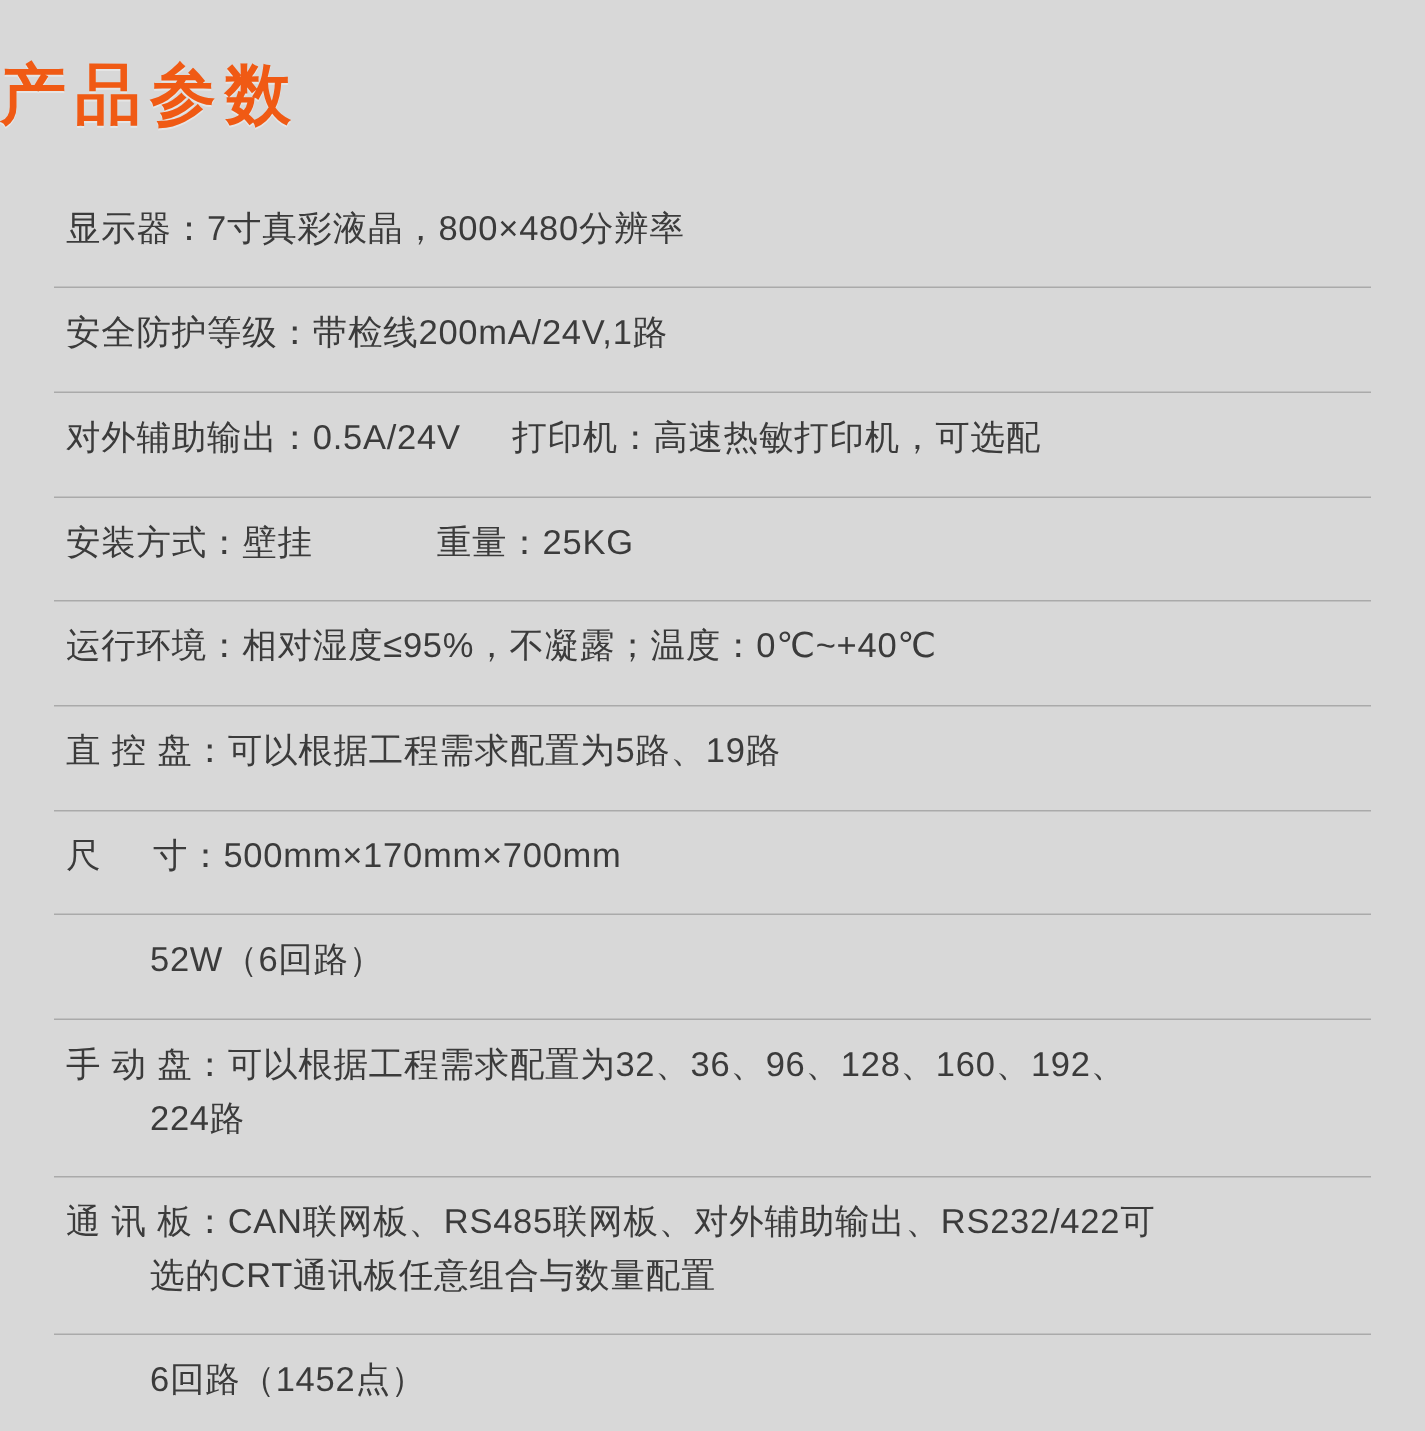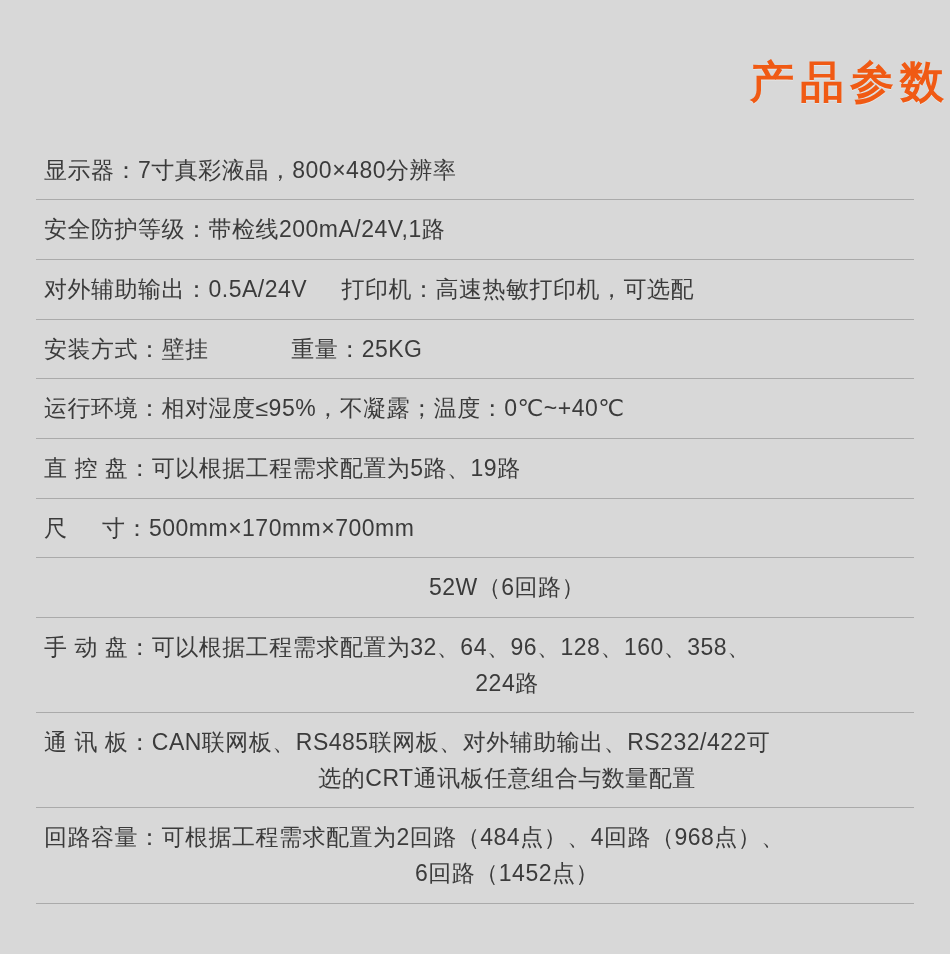--- a/index.html
+++ b/index.html
@@ -14,52 +14,51 @@
     color: #333333;
     overflow: hidden;
   }
   .page {
     width: 950px;
     height: 954px;
     position: relative;
     box-sizing: border-box;
   }
   .title {
-    text-align: right;
+    text-align: left;
     color: #f05a14;
     font-size: 44px;
     letter-spacing: 6px;
     font-weight: bold;
-    padding-top: 56px;
+    padding-top: 38px;
     padding-bottom: 10px;
     line-height: 1.2;
     text-shadow: 0 1px 0 rgba(255,255,255,0.35);
   }
   .spec-table {
     margin: 22px auto 0 auto;
     width: 878px;
   }
   .row {
     border-bottom: 1px solid #aaaaaa;
-    padding: 12px 0 11px 0;
+    padding: 12px 0 21px 0;
     font-size: 23px;
     line-height: 1.55;
     color: #3b3b3b;
     letter-spacing: 0.5px;
   }
   .row:first-child {
     border-top: none;
   }
   .row .line {
     padding-left: 8px;
     white-space: pre;
   }
   .row .line.cont {
     padding-left: 64px;
-    text-align: center;
   }
 </style>
 </head>
 <body style="background: rgb(216, 216, 216);">
 
 <div class="page">
 
   <div class="title" style="color: rgb(240, 90, 20);">产品参数</div>
 
   <div class="spec-table">
@@ -91,28 +90,27 @@
 
     <div class="row">
       <div class="line">尺     寸：500mm×170mm×700mm</div>
     </div>
 
     <div class="row">
       <div class="line cont">52W（6回路）</div>
     </div>
 
     <div class="row">
-      <div class="line">手 动 盘：可以根据工程需求配置为32、64、96、128、160、358、</div>
+      <div class="line">手 动 盘：可以根据工程需求配置为32、36、96、128、160、192、</div>
       <div class="line cont">224路</div>
     </div>
 
     <div class="row">
       <div class="line">通 讯 板：CAN联网板、RS485联网板、对外辅助输出、RS232/422可</div>
       <div class="line cont">选的CRT通讯板任意组合与数量配置</div>
     </div>
 
     <div class="row">
-      <div class="line">回路容量：可根据工程需求配置为2回路（484点）、4回路（968点）、</div>
       <div class="line cont">6回路（1452点）</div>
     </div>
 
   </div>
 </div>
 
 </body></html>

